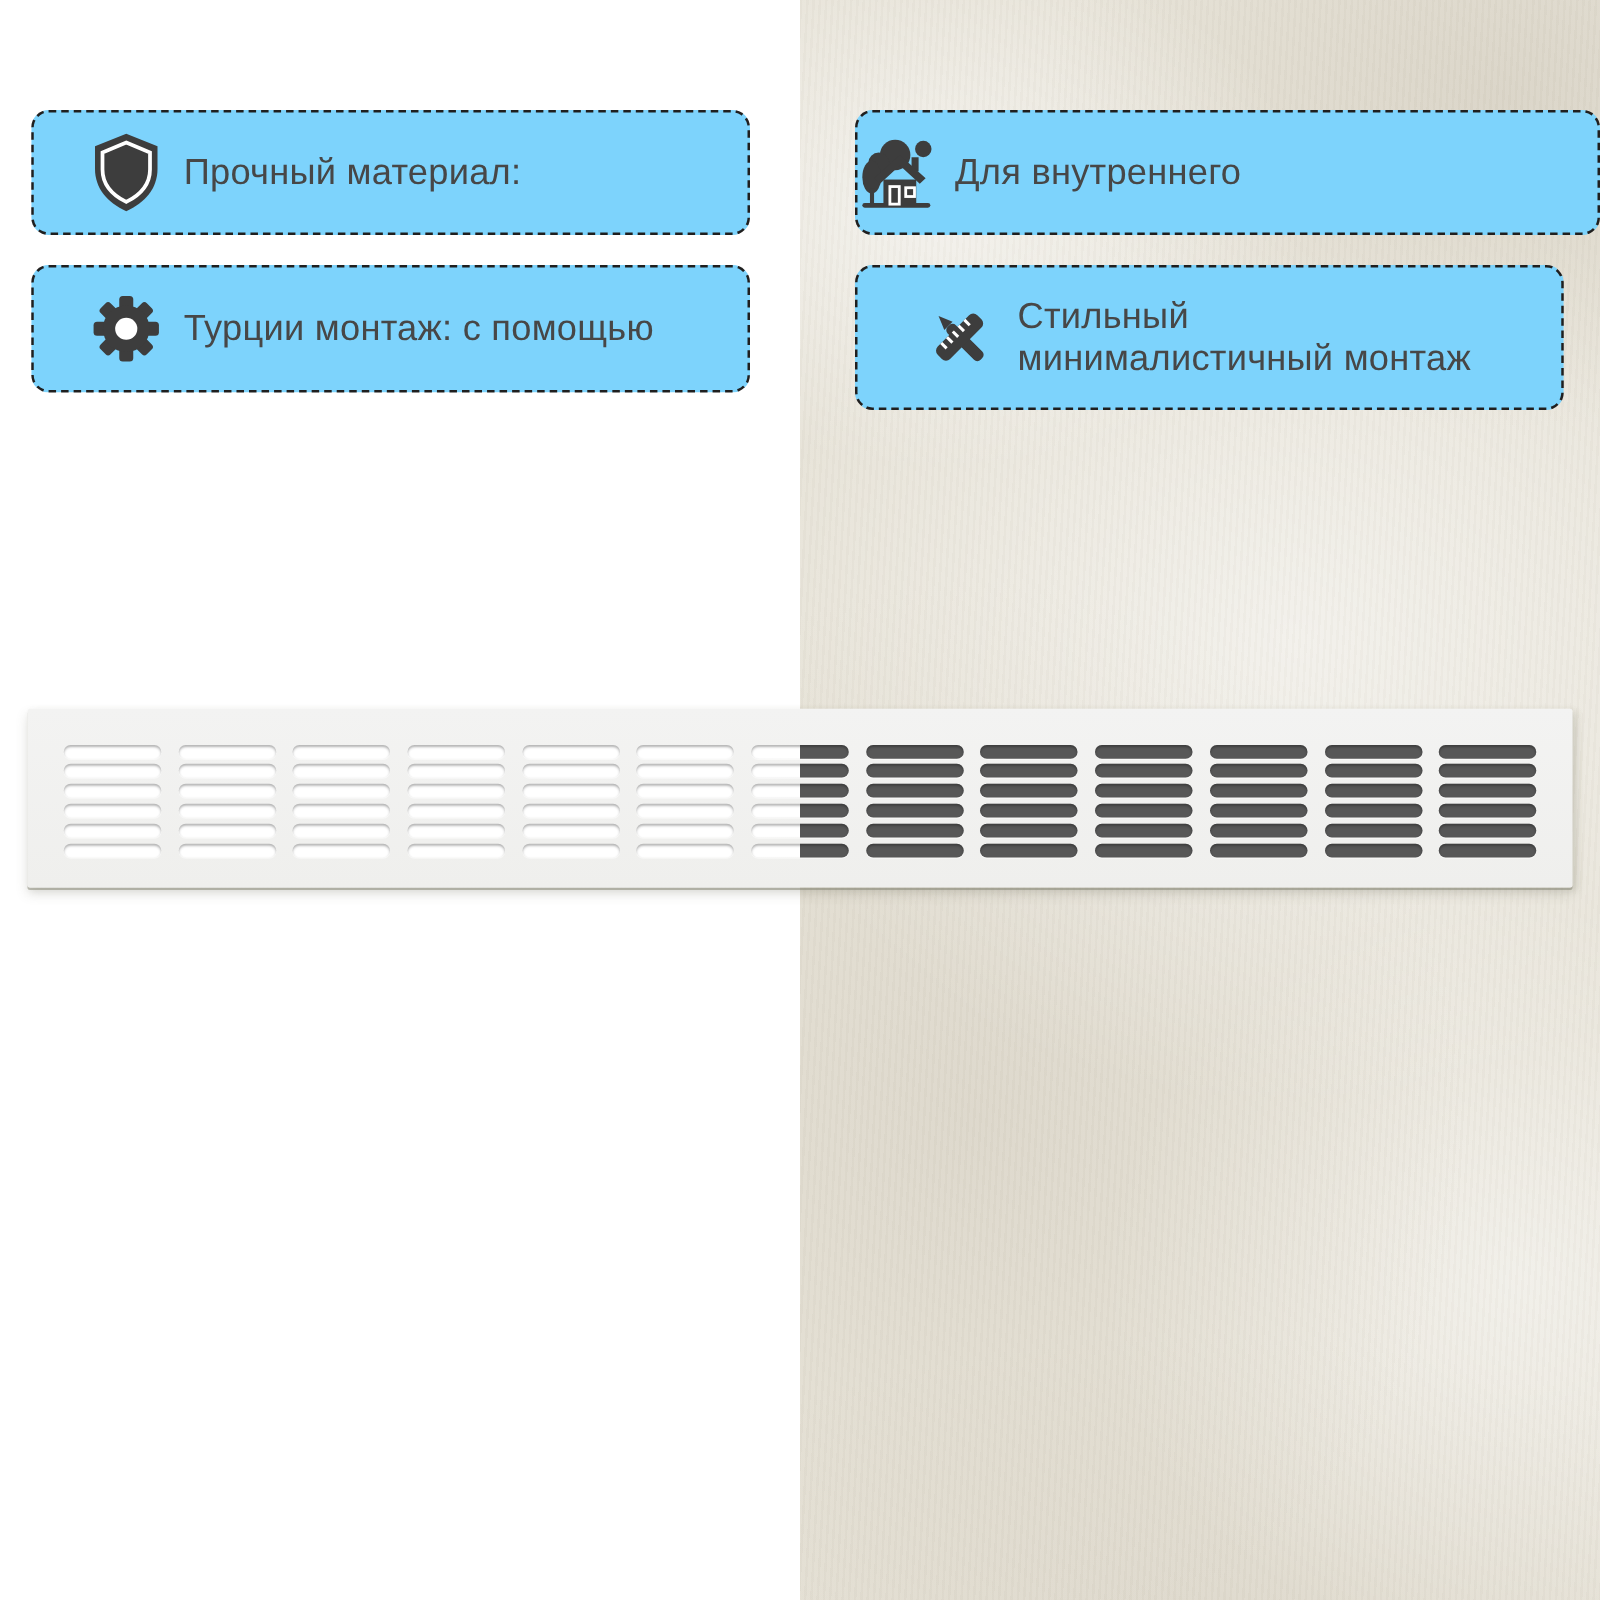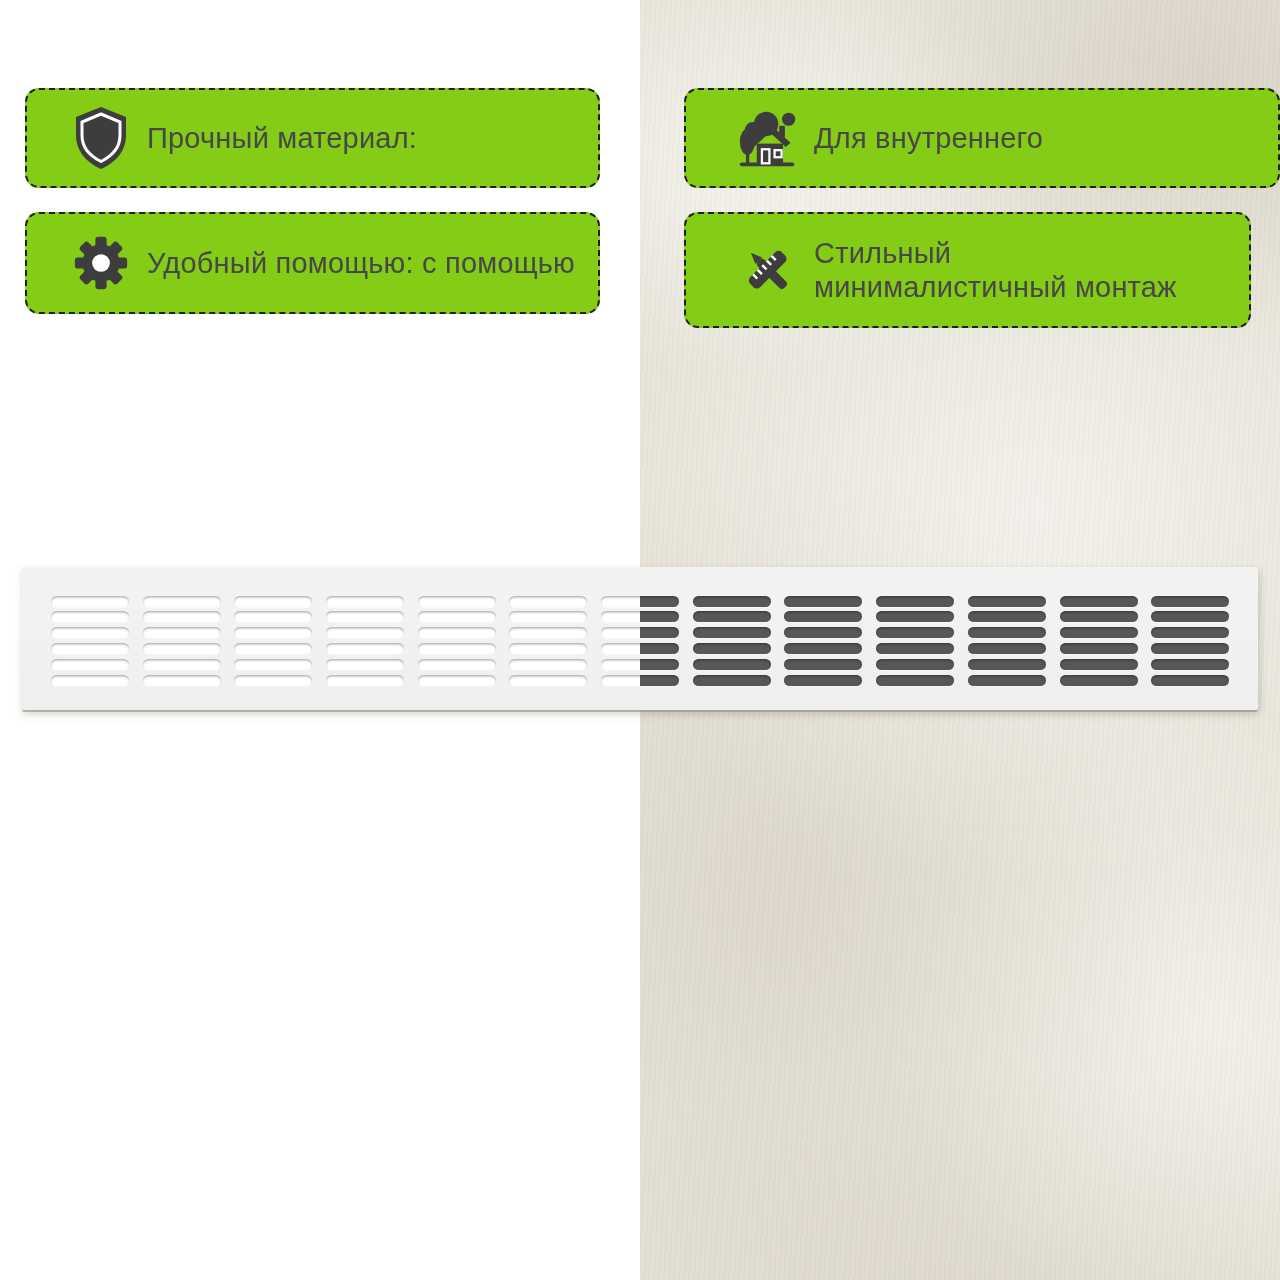--- a/index.html
+++ b/index.html
@@ -20,29 +20,29 @@
       radial-gradient(ellipse 620px 520px at 62% 40%, rgba(255,255,255,.50), rgba(255,255,255,0) 72%),
       radial-gradient(ellipse 560px 620px at 22% 70%, rgba(206,199,184,.40), rgba(206,199,184,0) 70%),
       radial-gradient(ellipse 480px 430px at 90% 80%, rgba(255,255,255,.45), rgba(255,255,255,0) 70%),
       radial-gradient(ellipse 720px 320px at 50% 101%,rgba(206,199,184,.35), rgba(206,199,184,0) 70%),
       var(--texture-base,#e7e3d8);
   }
 
   
   .feature-box{
     position:absolute;
-    background:#84cc16;
+    background:#7dd3fc;
     border:2px dashed #1f1f1f;
     border-radius:14px;
     box-sizing:border-box;
     display:flex;align-items:center;
   }
   .fb-1{left:25px;top:88px;width:575px;height:100px;padding-left:42px;}
   .fb-2{left:25px;top:212px;width:575px;height:102px;padding-left:42px;}
-  .fb-3{left:684px;top:88px;width:596px;height:100px;padding-left:50px;}
+  .fb-3{left:684px;top:88px;width:596px;height:100px;}
   .fb-4{left:684px;top:212px;width:567px;height:116px;padding-left:50px;}
   .feature-icon{width:64px;min-width:64px;height:66px;display:flex;align-items:center;justify-content:center;}
   .feature-text{
     margin-left:14px;
     font-size:29px;line-height:34px;
     color:var(--text-color,#474747);
     letter-spacing:.2px;
   }
   .feature-text .line{display:block;white-space:nowrap;}
 
@@ -107,21 +107,21 @@
           <rect x="24" y="2" width="12" height="14" rx="3" transform="rotate(45 30 30)"></rect>
           <rect x="24" y="44" width="12" height="14" rx="3" transform="rotate(45 30 30)"></rect>
           <rect x="2" y="24" width="14" height="12" rx="3" transform="rotate(45 30 30)"></rect>
           <rect x="44" y="24" width="14" height="12" rx="3" transform="rotate(45 30 30)"></rect>
           <circle cx="30" cy="30" r="20"></circle>
         </g>
         <circle cx="30" cy="30" r="9.5" fill="#ffffff"></circle>
       </svg>
     </span>
     <span class="feature-text">
-      <span class="line">Удобный помощью: с помощью</span>
+      <span class="line">Турции монтаж: с помощью</span>
     </span>
   </div>
 
   <div class="feature-box fb-3">
     <span class="feature-icon">
       <svg width="60" height="62" viewBox="0 0 64 64">
         <g fill="#3d3d3d">
           <circle cx="54" cy="12" r="7"></circle>
           <circle cx="30" cy="17" r="13"></circle>
           <circle cx="16" cy="24" r="9"></circle>

